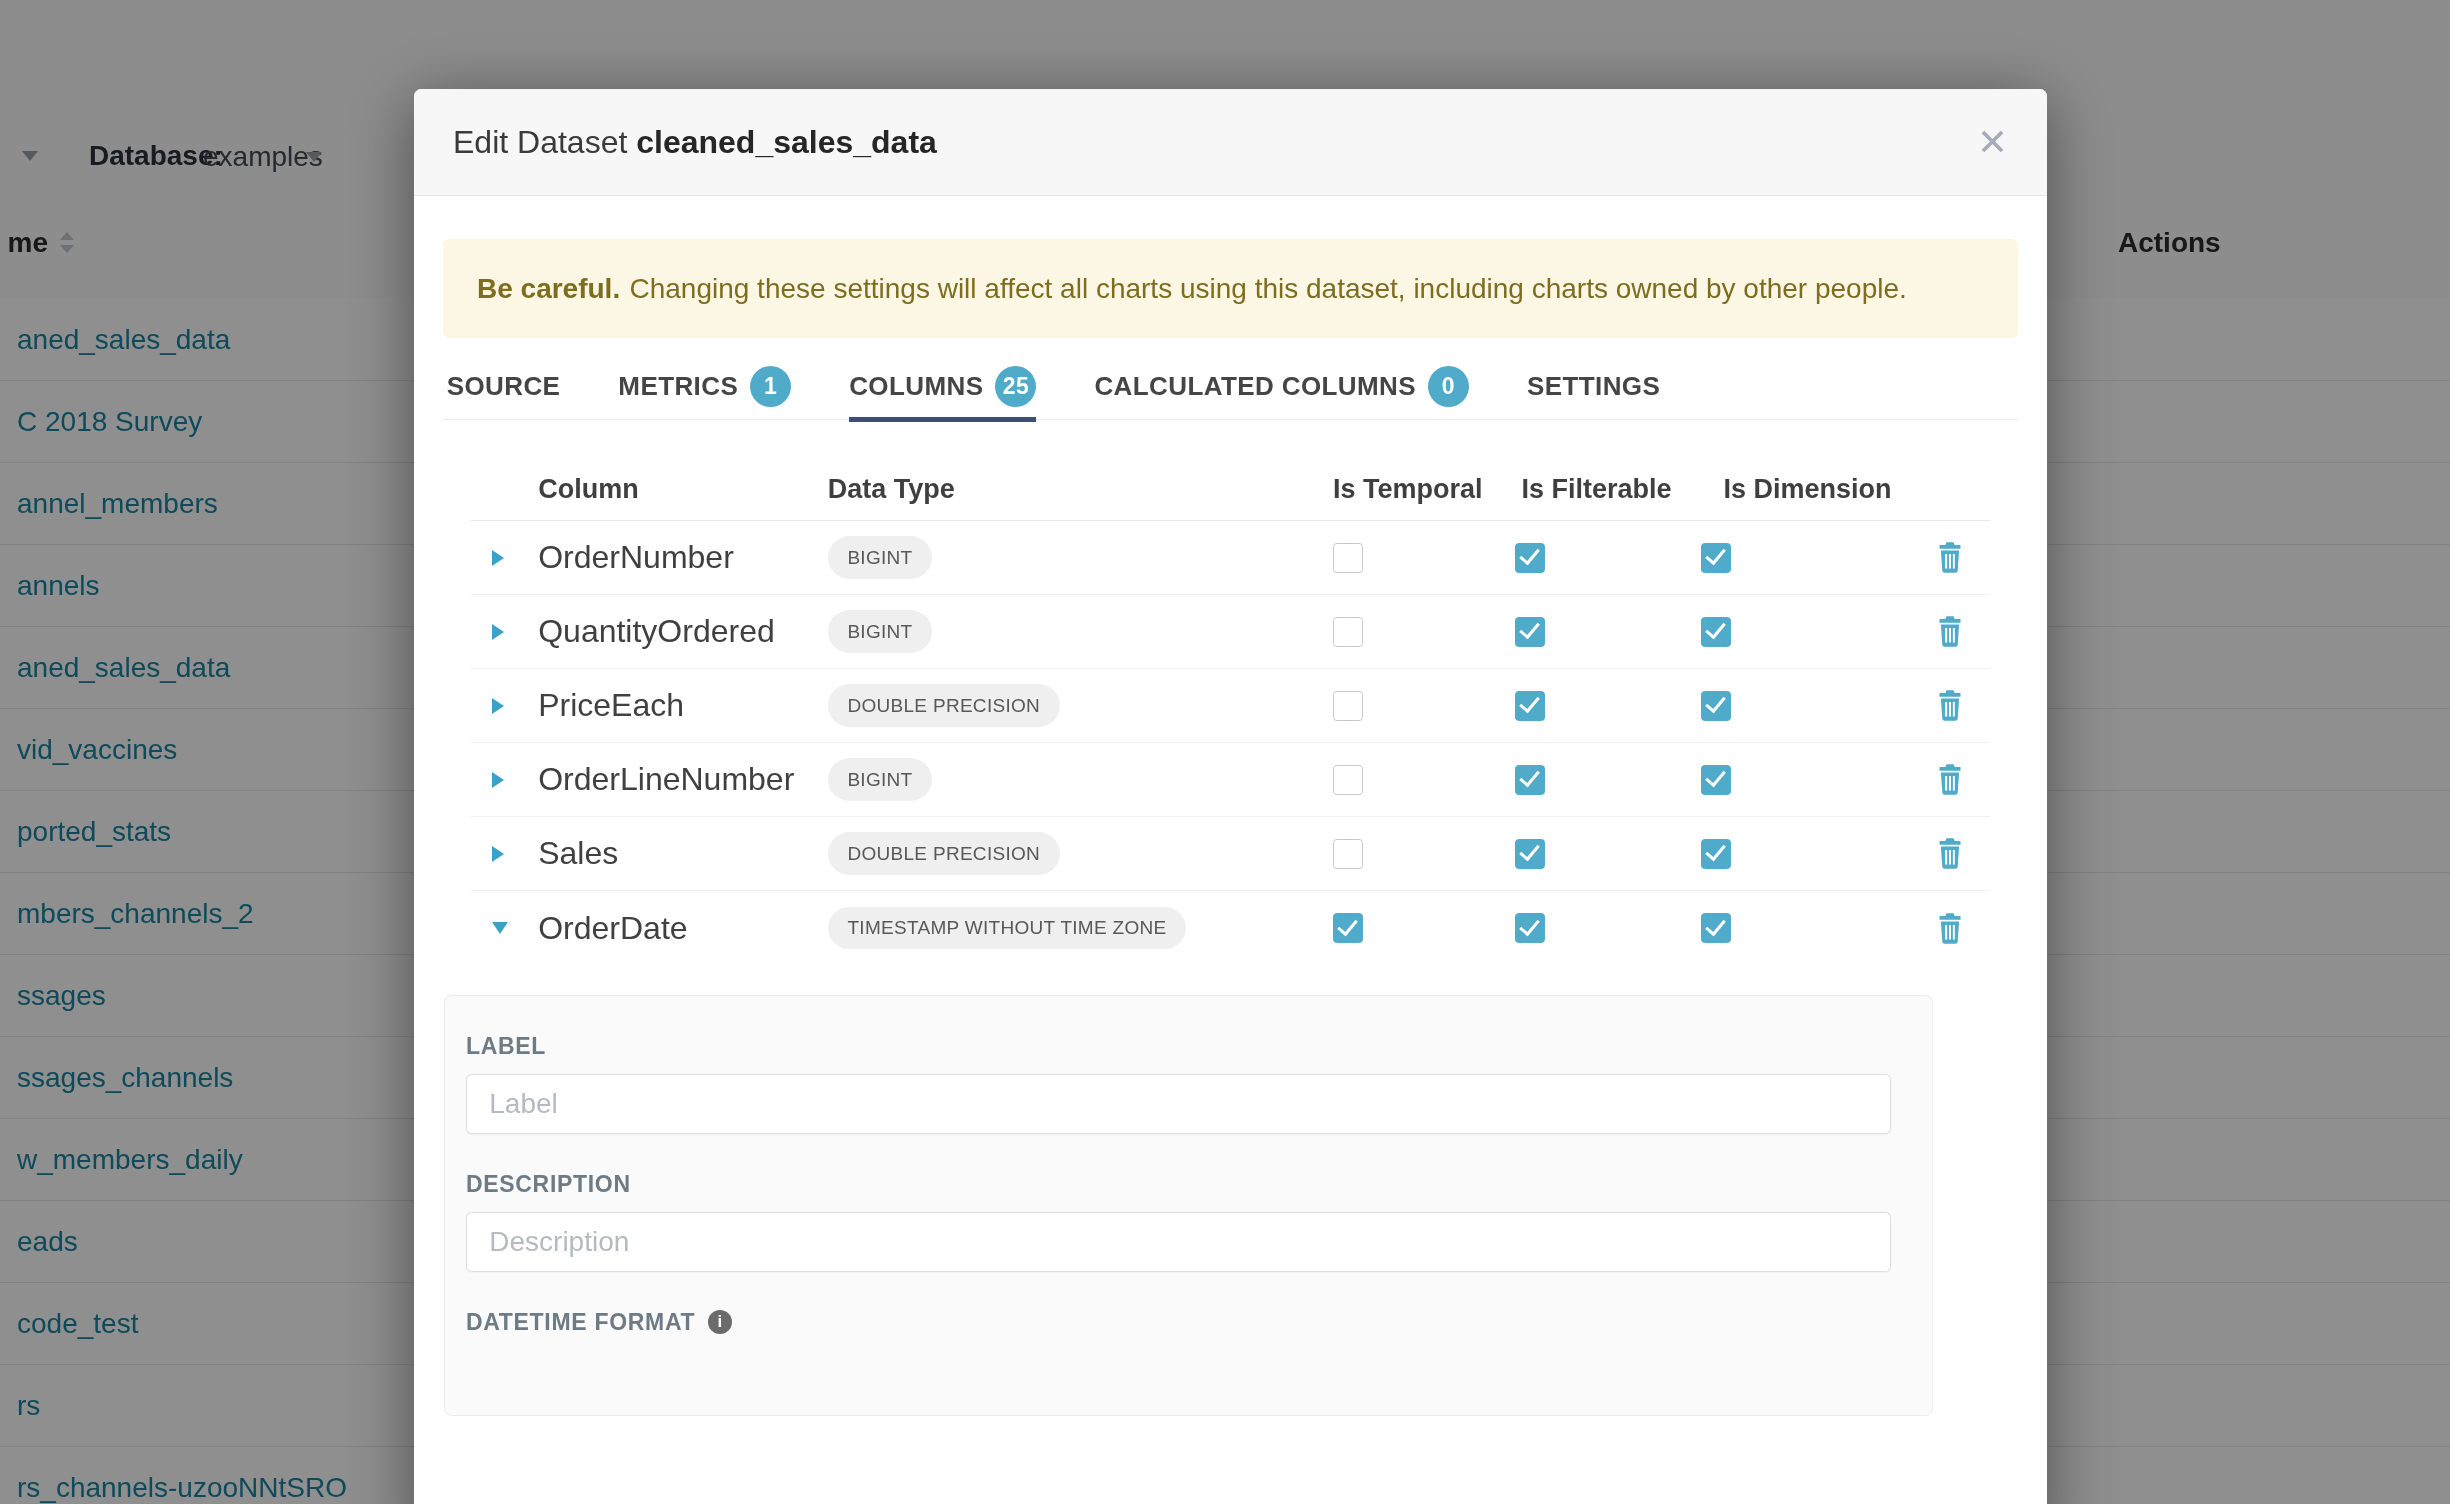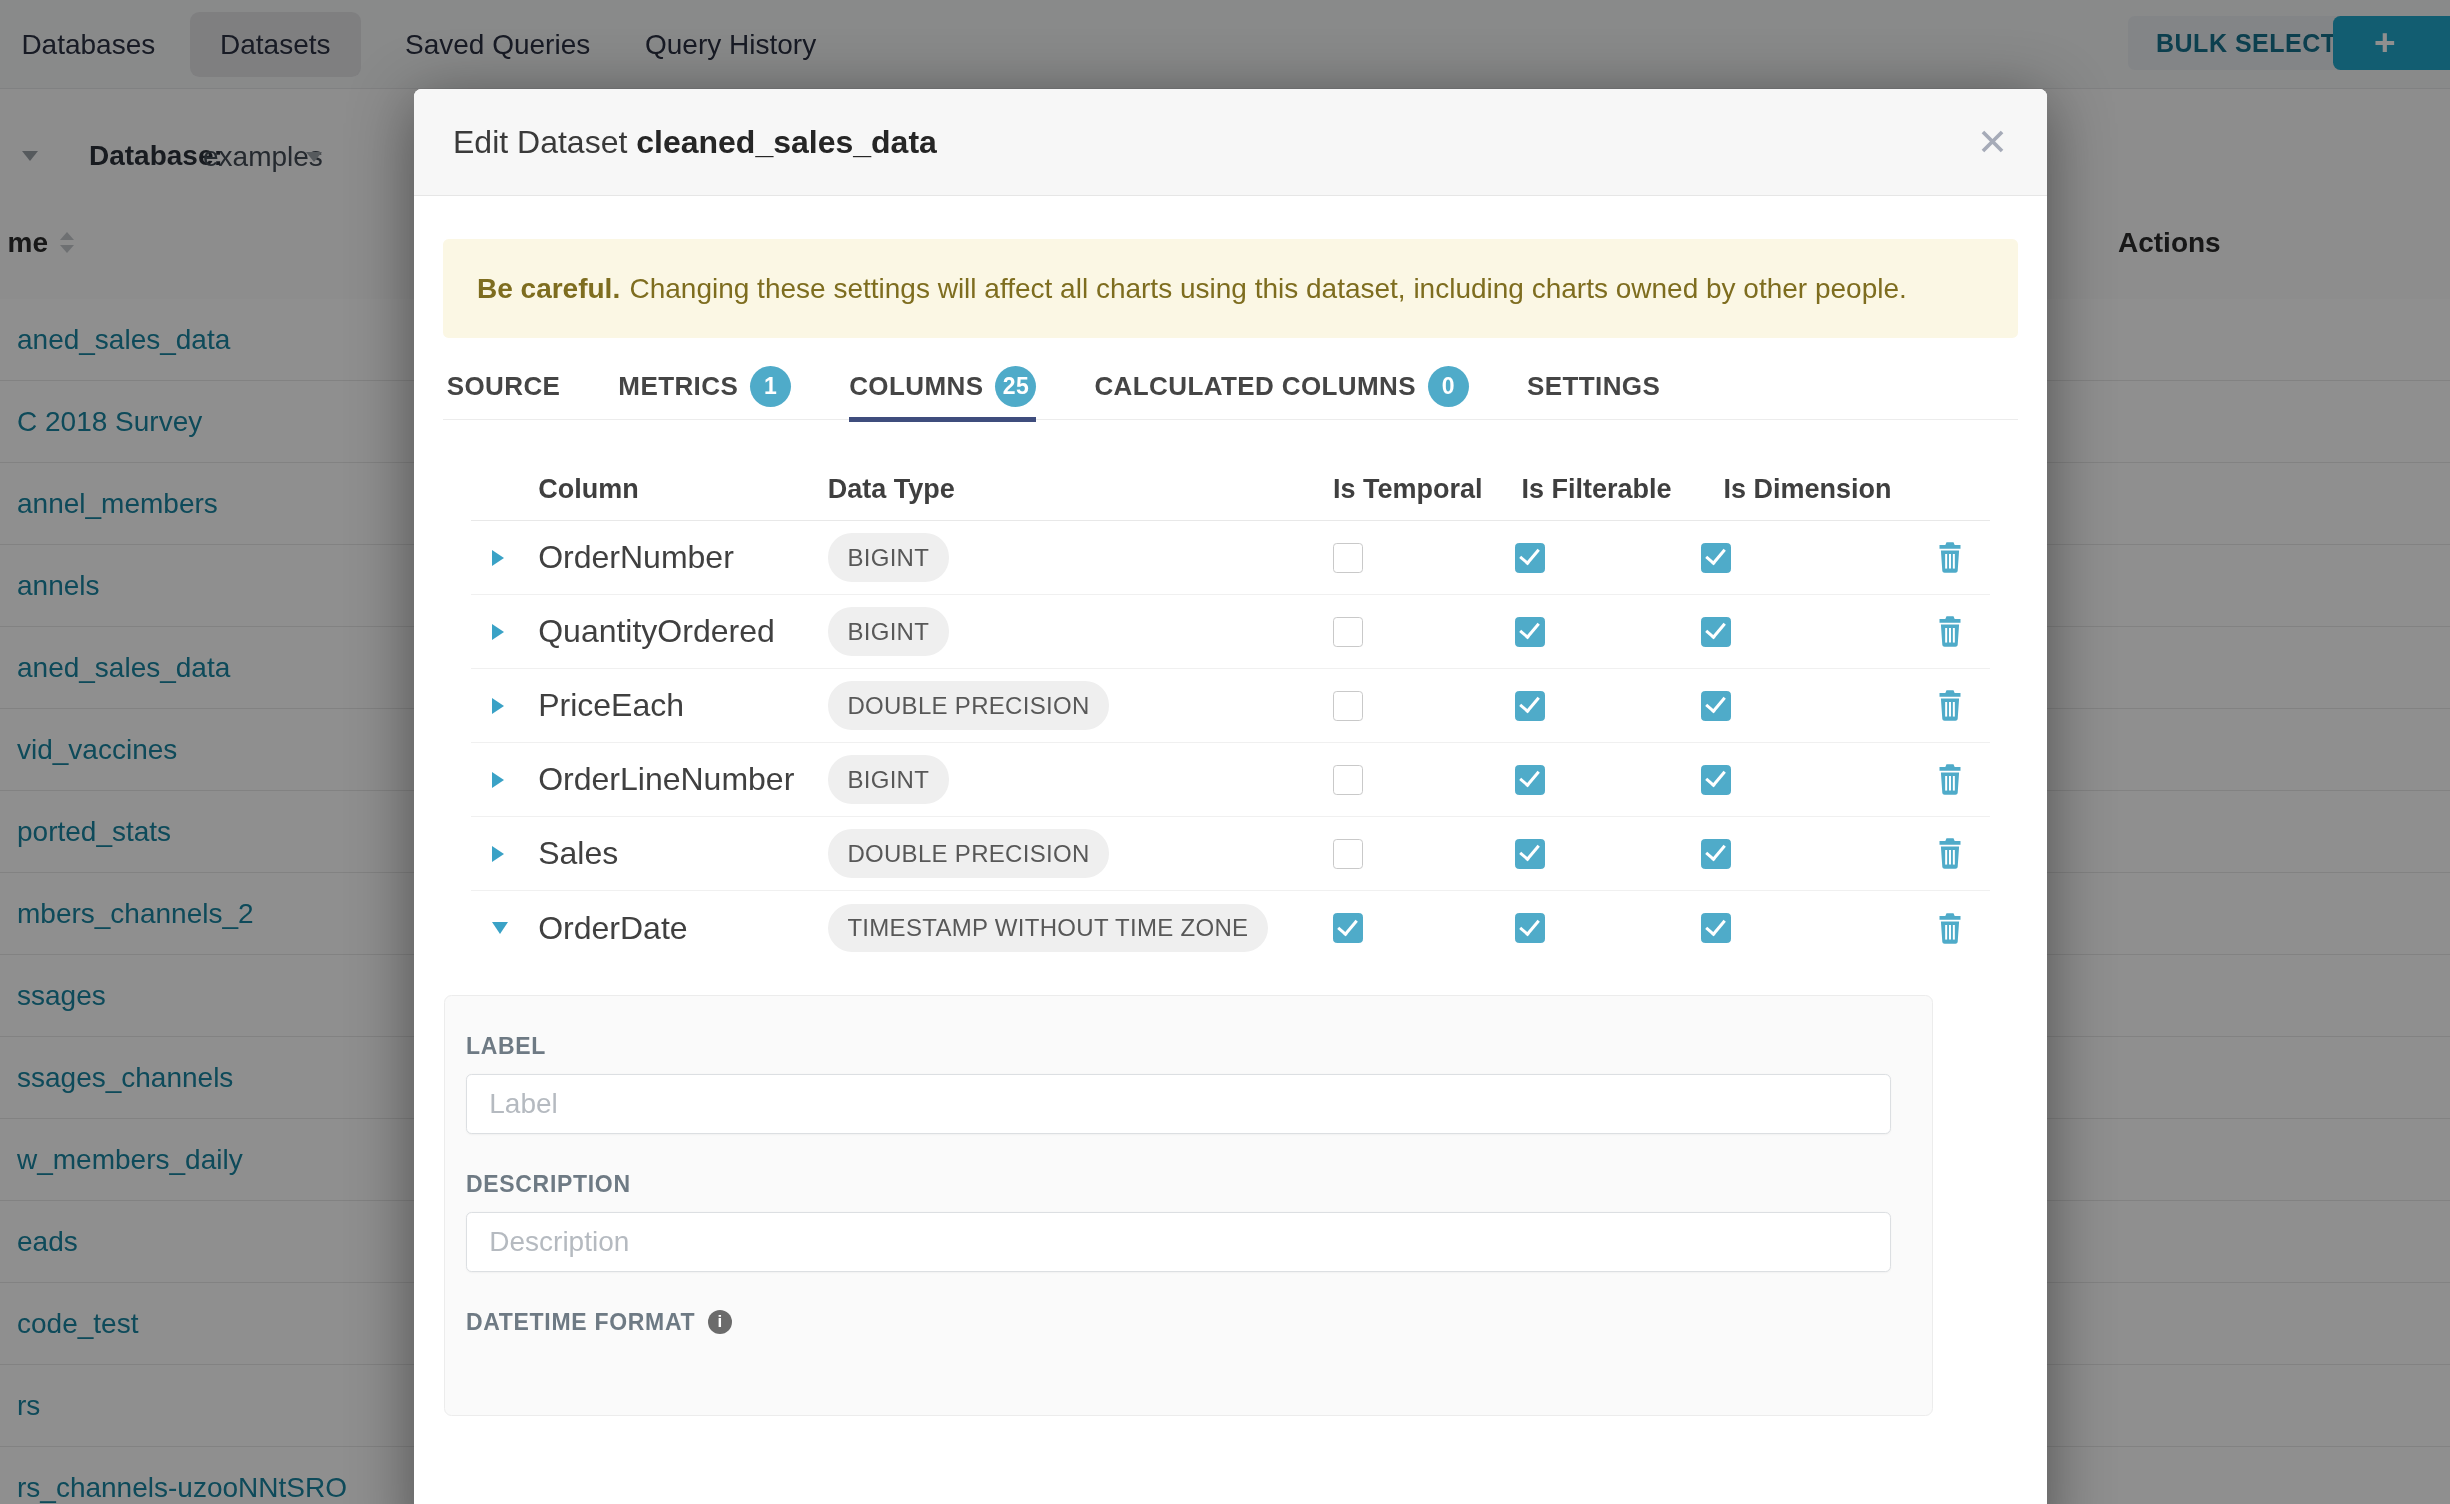--- a/index.html
+++ b/index.html
@@ -57,21 +57,21 @@
   .th-col{padding-left:11.2px;}
   .th-type{padding-left:2.8px;}
   .th-filter{padding-left:6.5px;}
   .th-dim{padding-left:22.4px;}
   .trow{height:74px;border-bottom:0.9px solid #f0f0f0;}
   .trow:last-child{border-bottom:none;}
   .expander{width:0;height:0;margin-left:21.4px;cursor:pointer;}
   .expander.closed{border-top:8.4px solid transparent;border-bottom:8.4px solid transparent;border-left:12px solid #3aa2c6;}
   .expander.open{border-left:8.4px solid transparent;border-right:8.4px solid transparent;border-top:12px solid #3aa2c6;}
   .col-name{padding-left:11.2px;font-size:32px;color:#404040;}
-  .pill{display:inline-block;margin-left:2.8px;background:#efefef;color:#585858;font-size:24px;letter-spacing:0.3px;
+  .pill{display:inline-block;margin-left:2.8px;background:#efefef;color:#585858;font-size:19px;letter-spacing:0.3px;
         border-radius:24px;padding:10.3px 19.6px;white-space:nowrap;}
   .cb{width:30px;height:30px;border-radius:3.7px;border:1.9px solid #c9c9c9;background:#fff;cursor:pointer;}
   .cb.checked{background:#4fabc9;border-color:#4fabc9;position:relative;}
   .cb.checked::after{content:"";position:absolute;left:8.4px;top:1.9px;width:8.4px;height:16px;
                      border:solid #fff;border-width:0 3.7px 3.7px 0;transform:rotate(40deg);}
   .trash{justify-self:center;cursor:pointer;display:flex;}
   .panel{margin-top:30px;margin-left:0.9px;width:1489px;background:#fafafa;border:0.9px solid #ececec;border-radius:7.5px;
          padding:37px 41px 65px 21px;}
   .f-label{font-size:23px;font-weight:600;color:#6e7a84;letter-spacing:0.7px;margin-bottom:15px;height:26px;
            display:flex;align-items:center;}
@@ -82,30 +82,20 @@
   .f-input:last-child{margin-bottom:0;}
   .f-input::placeholder{color:#b5bac0;}
   .f-input.dtfmt::placeholder{color:#8f979e;}
 </style>
 </head>
 <body>
 
 <div id="screen">
 
   <div class="page">
-    <div class="topnav">
-      <div id="nav-items">
-          <div class="nav-item" style="left: 21.4px;">Databases</div>
-          <div class="nav-item nav-pill" style="left: 190px;">Datasets</div>
-          <div class="nav-item" style="left: 405px;">Saved Queries</div>
-          <div class="nav-item" style="left: 645px;">Query History</div>
-        </div>
-      <div class="btn-bulk">BULK SELECT</div>
-      <div class="btn-add">+</div>
-    </div>
 
     <span class="caret-down filter-caret1"></span>
     <div class="db-label">Database:</div>
     <div class="db-value">examples</div>
     <span class="caret-down filter-caret2"></span>
 
     <div class="list-head-name">me</div>
     <div class="sort-icon">
         <i class="up"></i>
         <i class="dn"></i>

